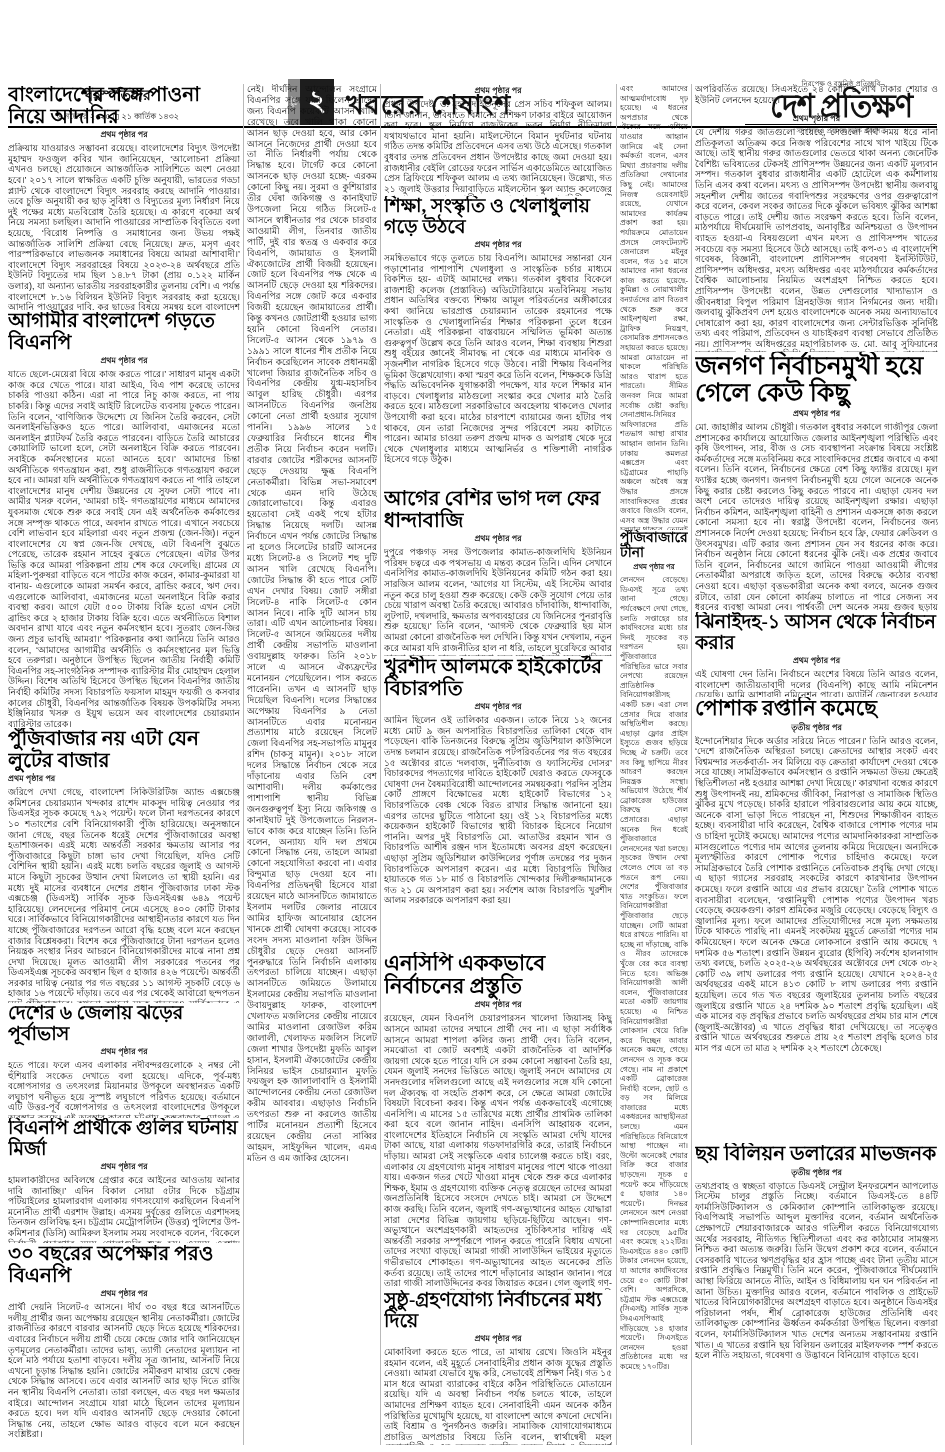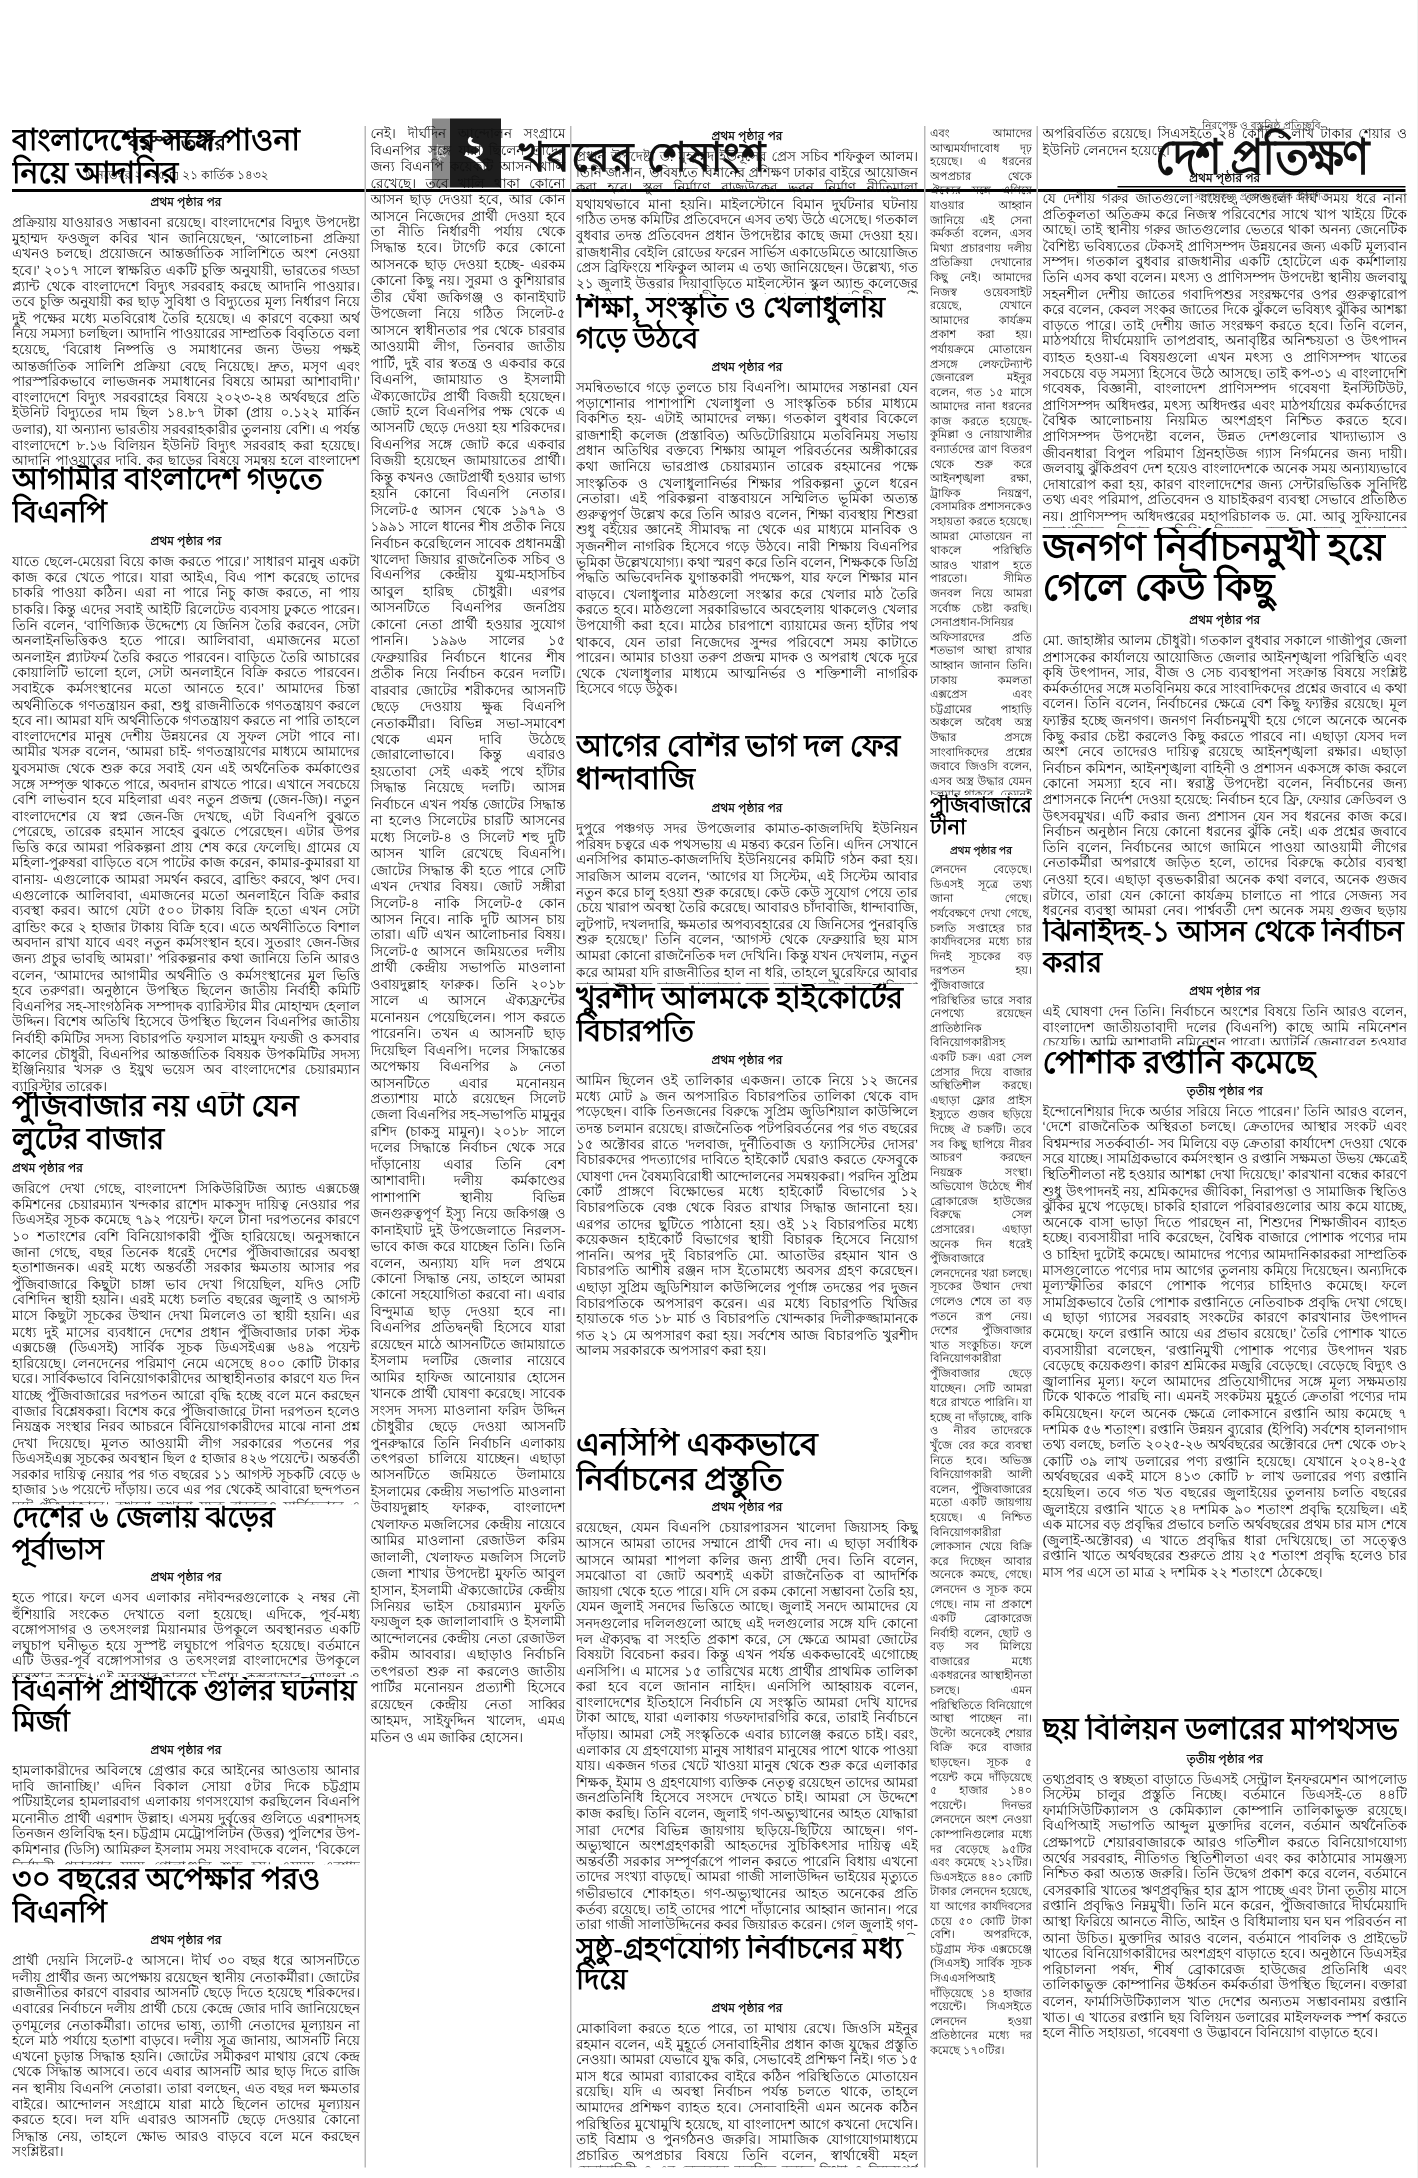--- a/index.html
+++ b/index.html
@@ -167,19 +167,19 @@
       <h2 class="hl" style="font-size:19px">ঝিনাইদহ-১ আসন থেকে নির্বাচন করার</h2>
       <div class="cont">প্রথম পৃষ্ঠার পর</div>
       <div class="body">এই ঘোষণা দেন তিনি। নির্বাচনে অংশের বিষয়ে তিনি আরও বলেন, বাংলাদেশ জাতীয়তাবাদী দলের (বিএনপি) কাছে আমি নমিনেশন চেয়েছি। আমি আশাবাদী নমিনেশন পাবো। অ্যাটর্নি জেনারেল হওয়ার আগে মো. আসাদুজ্জামান বিএনপির মানবাধিকার বিষয়ক সম্পাদক ছিলেন। এই পদ থেকে পদত্যাগ করে অ্যাটর্নি জেনারেল হিসেবে নিযুক্ত হন তিনি। বিএনপি ২৩৭টি আসনে গত সোমবার দলীয় মনোনয়ন ঘোষণা করেছেন। এর মধ্যে ৬৩টি আসন ফাঁকা রাখা হয়েছে। ঝিনাইদহ-১ (শৈলকূপা) আসনে বিএনপি এখনো কাউকে মনোনয়ন দেয়নি।</div>
     </article>
     <article class="art" style="height:446px">
       <h2 class="hl" style="font-size:21px">পোশাক রপ্তানি কমেছে</h2>
       <div class="cont">তৃতীয় পৃষ্ঠার পর</div>
       <div class="body">ইন্দোনেশিয়ার দিকে অর্ডার সরিয়ে নিতে পারেন।’ তিনি আরও বলেন, ‘দেশে রাজনৈতিক অস্থিরতা চলছে। ক্রেতাদের আস্থার সংকট এবং বিশ্বমন্দার সতর্কবার্তা- সব মিলিয়ে বড় ক্রেতারা কার্যাদেশ দেওয়া থেকে সরে যাচ্ছে। সামগ্রিকভাবে কর্মসংস্থান ও রপ্তানি সক্ষমতা উভয় ক্ষেত্রেই স্থিতিশীলতা নষ্ট হওয়ার আশঙ্কা দেখা দিয়েছে।’ কারখানা বন্ধের কারণে শুধু উৎপাদনই নয়, শ্রমিকদের জীবিকা, নিরাপত্তা ও সামাজিক স্থিতিও ঝুঁকির মুখে পড়েছে। চাকরি হারালে পরিবারগুলোর আয় কমে যাচ্ছে, অনেকে বাসা ভাড়া দিতে পারছেন না, শিশুদের শিক্ষাজীবন ব্যাহত হচ্ছে। ব্যবসায়ীরা দাবি করেছেন, বৈশ্বিক বাজারে পোশাক পণ্যের দাম ও চাহিদা দুটোই কমেছে। আমাদের পণ্যের আমদানিকারকরা সাম্প্রতিক মাসগুলোতে পণ্যের দাম আগের তুলনায় কমিয়ে দিয়েছেন। অন্যদিকে মূল্যস্ফীতির কারণে পোশাক পণ্যের চাহিদাও কমেছে। ফলে সামগ্রিকভাবে তৈরি পোশাক রপ্তানিতে নেতিবাচক প্রবৃদ্ধি দেখা গেছে। এ ছাড়া গ্যাসের সরবরাহ সংকটের কারণে কারখানার উৎপাদন কমেছে। ফলে রপ্তানি আয়ে এর প্রভাব রয়েছে।’ তৈরি পোশাক খাতে ব্যবসায়ীরা বলেছেন, ‘রপ্তানিমুখী পোশাক পণ্যের উৎপাদন খরচ বেড়েছে কয়েকগুণ। কারণ শ্রমিকের মজুরি বেড়েছে। বেড়েছে বিদ্যুৎ ও জ্বালানির মূল্য। ফলে আমাদের প্রতিযোগীদের সঙ্গে মূল্য সক্ষমতায় টিকে থাকতে পারছি না। এমনই সংকটময় মুহূর্তে ক্রেতারা পণ্যের দাম কমিয়েছেন। ফলে অনেক ক্ষেত্রে লোকসানে রপ্তানি আয় কমেছে ৭ দশমিক ৫৬ শতাংশ। রপ্তানি উন্নয়ন ব্যুরোর (ইপিবি) সর্বশেষ হালনাগাদ তথ্য বলছে, চলতি ২০২৫-২৬ অর্থবছরের অক্টোবরে দেশ থেকে ৩৮২ কোটি ৩৯ লাখ ডলারের পণ্য রপ্তানি হয়েছে। যেখানে ২০২৪-২৫ অর্থবছরের একই মাসে ৪১৩ কোটি ৮ লাখ ডলারের পণ্য রপ্তানি হয়েছিল। তবে গত খত বছরের জুলাইয়ের তুলনায় চলতি বছরের জুলাইয়ে রপ্তানি খাতে ২৪ দশমিক ৯০ শতাংশ প্রবৃদ্ধি হয়েছিল। এই এক মাসের বড় প্রবৃদ্ধির প্রভাবে চলতি অর্থবছরের প্রথম চার মাস শেষে (জুলাই-অক্টোবর) এ খাতে প্রবৃদ্ধির ধারা দেখিয়েছে। তা সত্ত্বেও রপ্তানি খাতে অর্থবছরের শুরুতে প্রায় ২৫ শতাংশ প্রবৃদ্ধি হলেও চার মাস পর এসে তা মাত্র ২ দশমিক ২২ শতাংশে ঠেকেছে।</div>
     </article>
     <article class="art" style="height:302px">
-      <h2 class="hl" style="font-size:20px">ছয় বিলিয়ন ডলারের মাপথসভ</h2>
+      <h2 class="hl" style="font-size:20px">ছয় বিলিয়ন ডলারের মাভজনক</h2>
       <div class="cont">তৃতীয় পৃষ্ঠার পর</div>
       <div class="body">তথ্যপ্রবাহ ও স্বচ্ছতা বাড়াতে ডিএসই সেন্ট্রাল ইনফরমেশন আপলোড সিস্টেম চালুর প্রস্তুতি নিচ্ছে। বর্তমানে ডিএসই-তে ৪৪টি ফার্মাসিউটিক্যালস ও কেমিক্যাল কোম্পানি তালিকাভুক্ত রয়েছে। বিএপিআই সভাপতি আব্দুল মুক্তাদির বলেন, বর্তমান অর্থনৈতিক প্রেক্ষাপটে শেয়ারবাজারকে আরও গতিশীল করতে বিনিয়োগযোগ্য অর্থের সরবরাহ, নীতিগত স্থিতিশীলতা এবং কর কাঠামোর সামঞ্জস্য নিশ্চিত করা অত্যন্ত জরুরি। তিনি উদ্বেগ প্রকাশ করে বলেন, বর্তমানে বেসরকারি খাতের ঋণপ্রবৃদ্ধির হার হ্রাস পাচ্ছে এবং টানা তৃতীয় মাসে রপ্তানি প্রবৃদ্ধিও নিম্নমুখী। তিনি মনে করেন, পুঁজিবাজারে দীর্ঘমেয়াদি আস্থা ফিরিয়ে আনতে নীতি, আইন ও বিধিমালায় ঘন ঘন পরিবর্তন না আনা উচিত। মুক্তাদির আরও বলেন, বর্তমানে পাবলিক ও প্রাইভেট খাতের বিনিয়োগকারীদের অংশগ্রহণ বাড়াতে হবে। অনুষ্ঠানে ডিএসইর পরিচালনা পর্ষদ, শীর্ষ ব্রোকারেজ হাউজের প্রতিনিধি এবং তালিকাভুক্ত কোম্পানির ঊর্ধ্বতন কর্মকর্তারা উপস্থিত ছিলেন। বক্তারা বলেন, ফার্মাসিউটিক্যালস খাত দেশের অন্যতম সম্ভাবনাময় রপ্তানি খাত। এ খাতের রপ্তানি ছয় বিলিয়ন ডলারের মাইলফলক স্পর্শ করতে হলে নীতি সহায়তা, গবেষণা ও উদ্ভাবনে বিনিয়োগ বাড়াতে হবে।</div>
     </article>
   </div>
 
 </div>
 
 </body></html>

